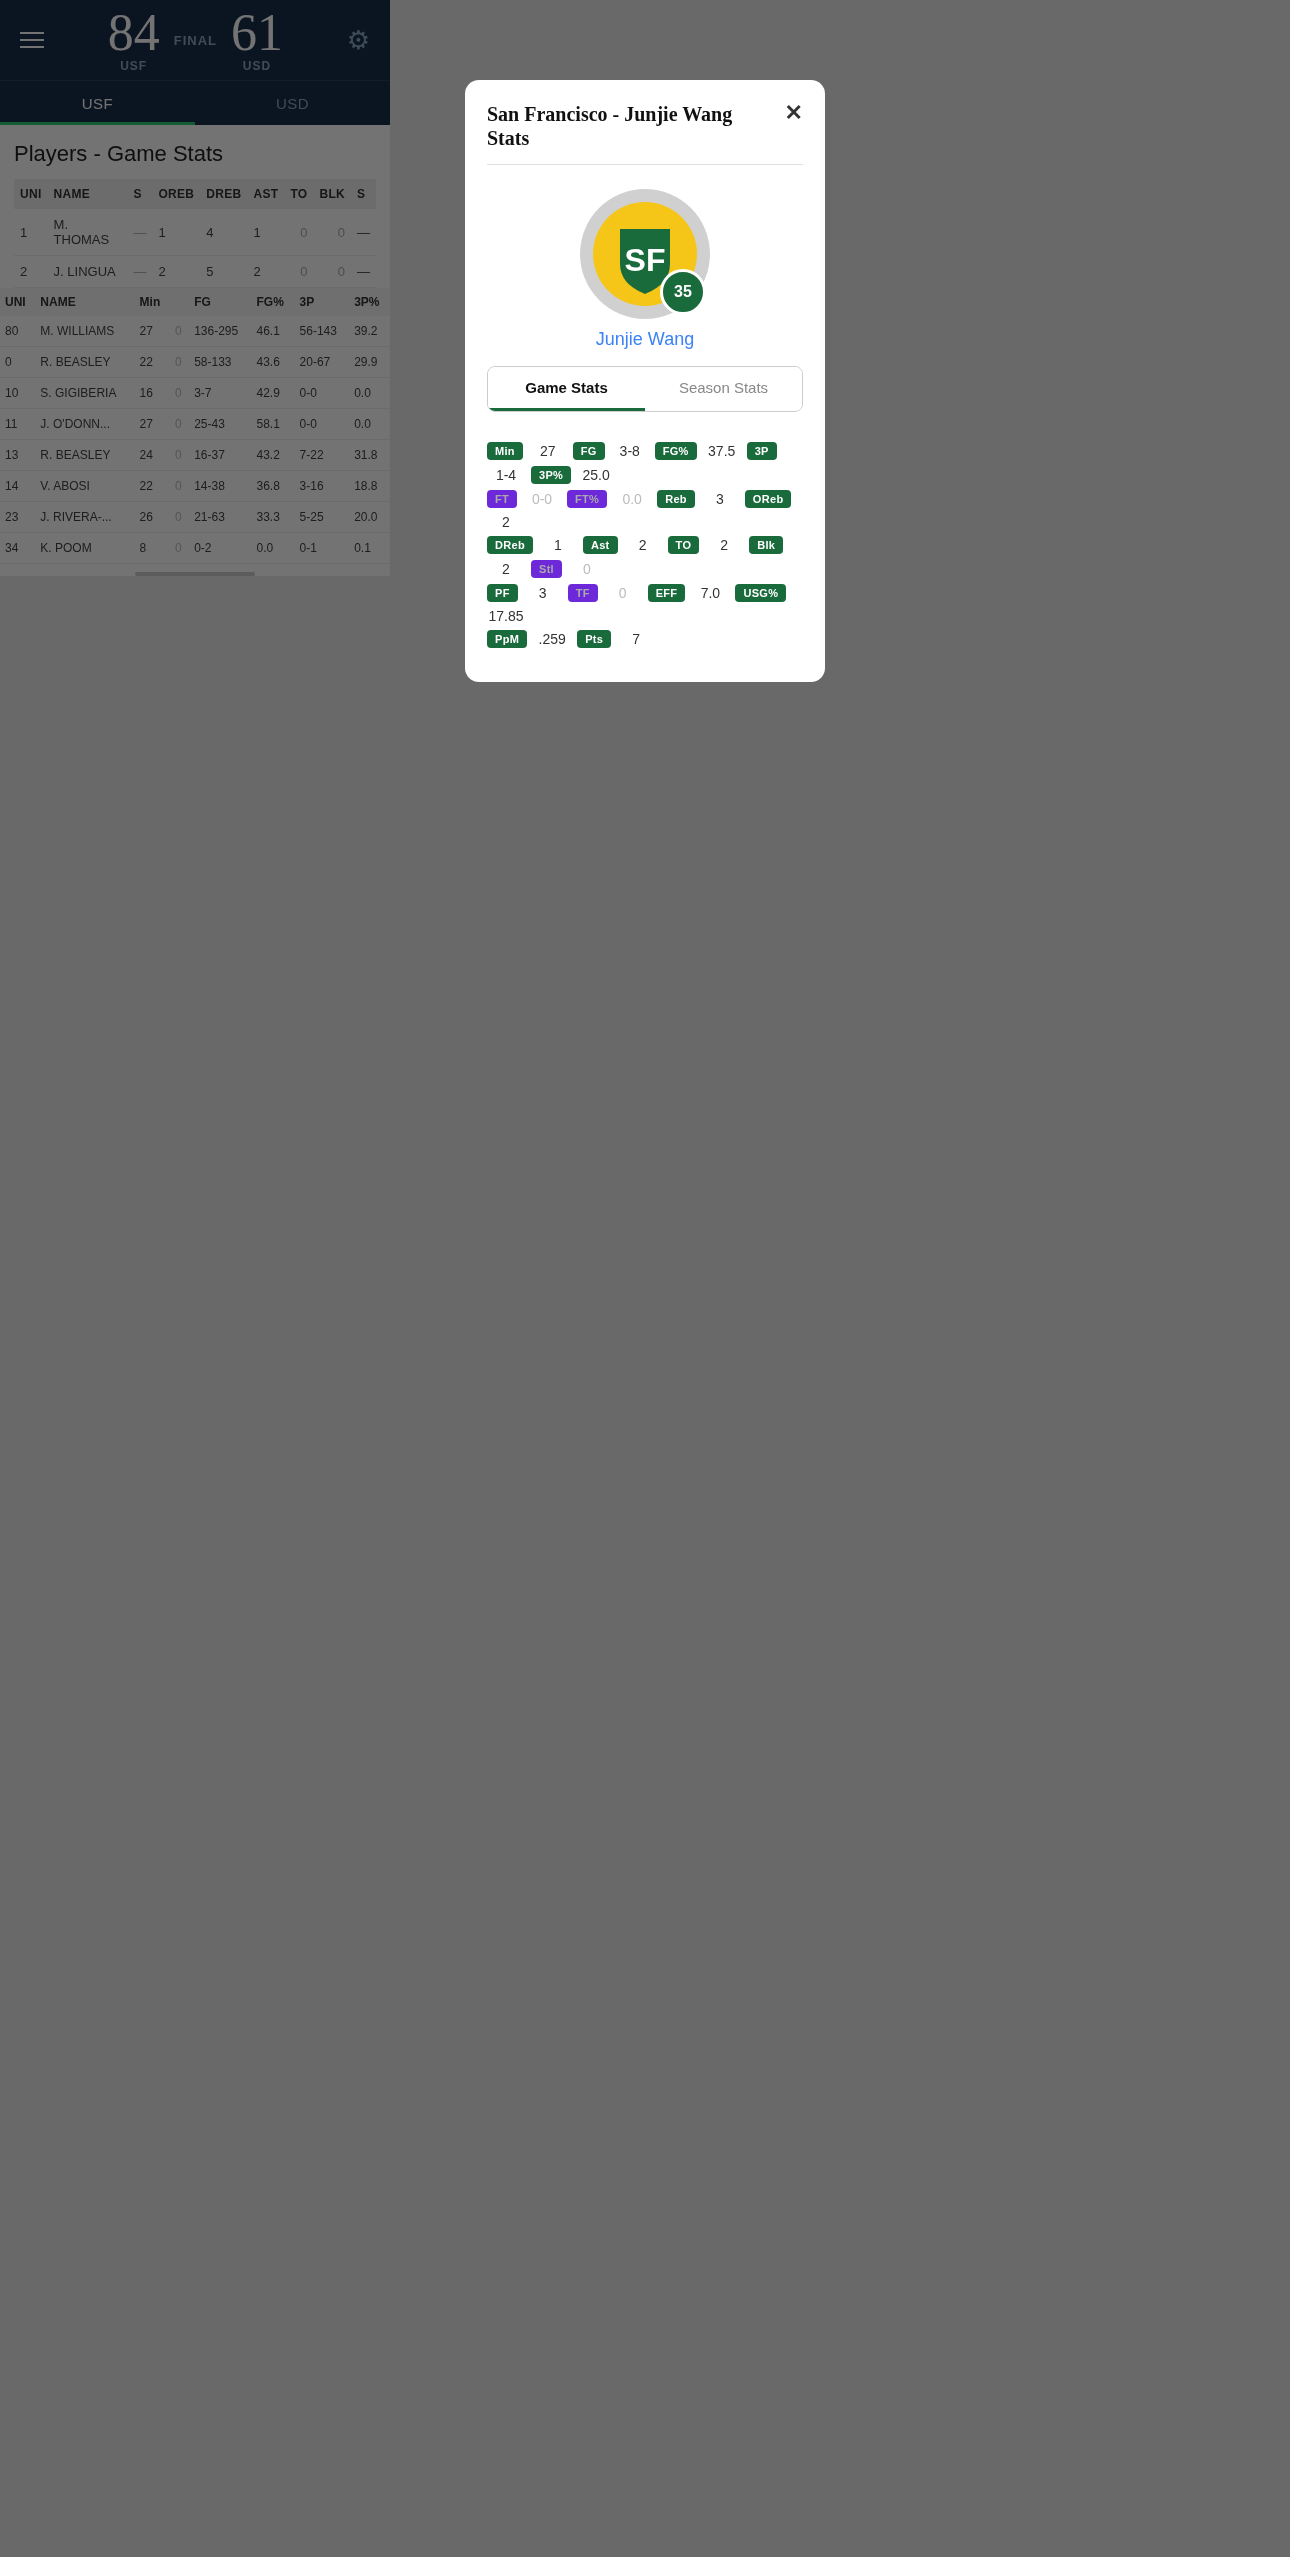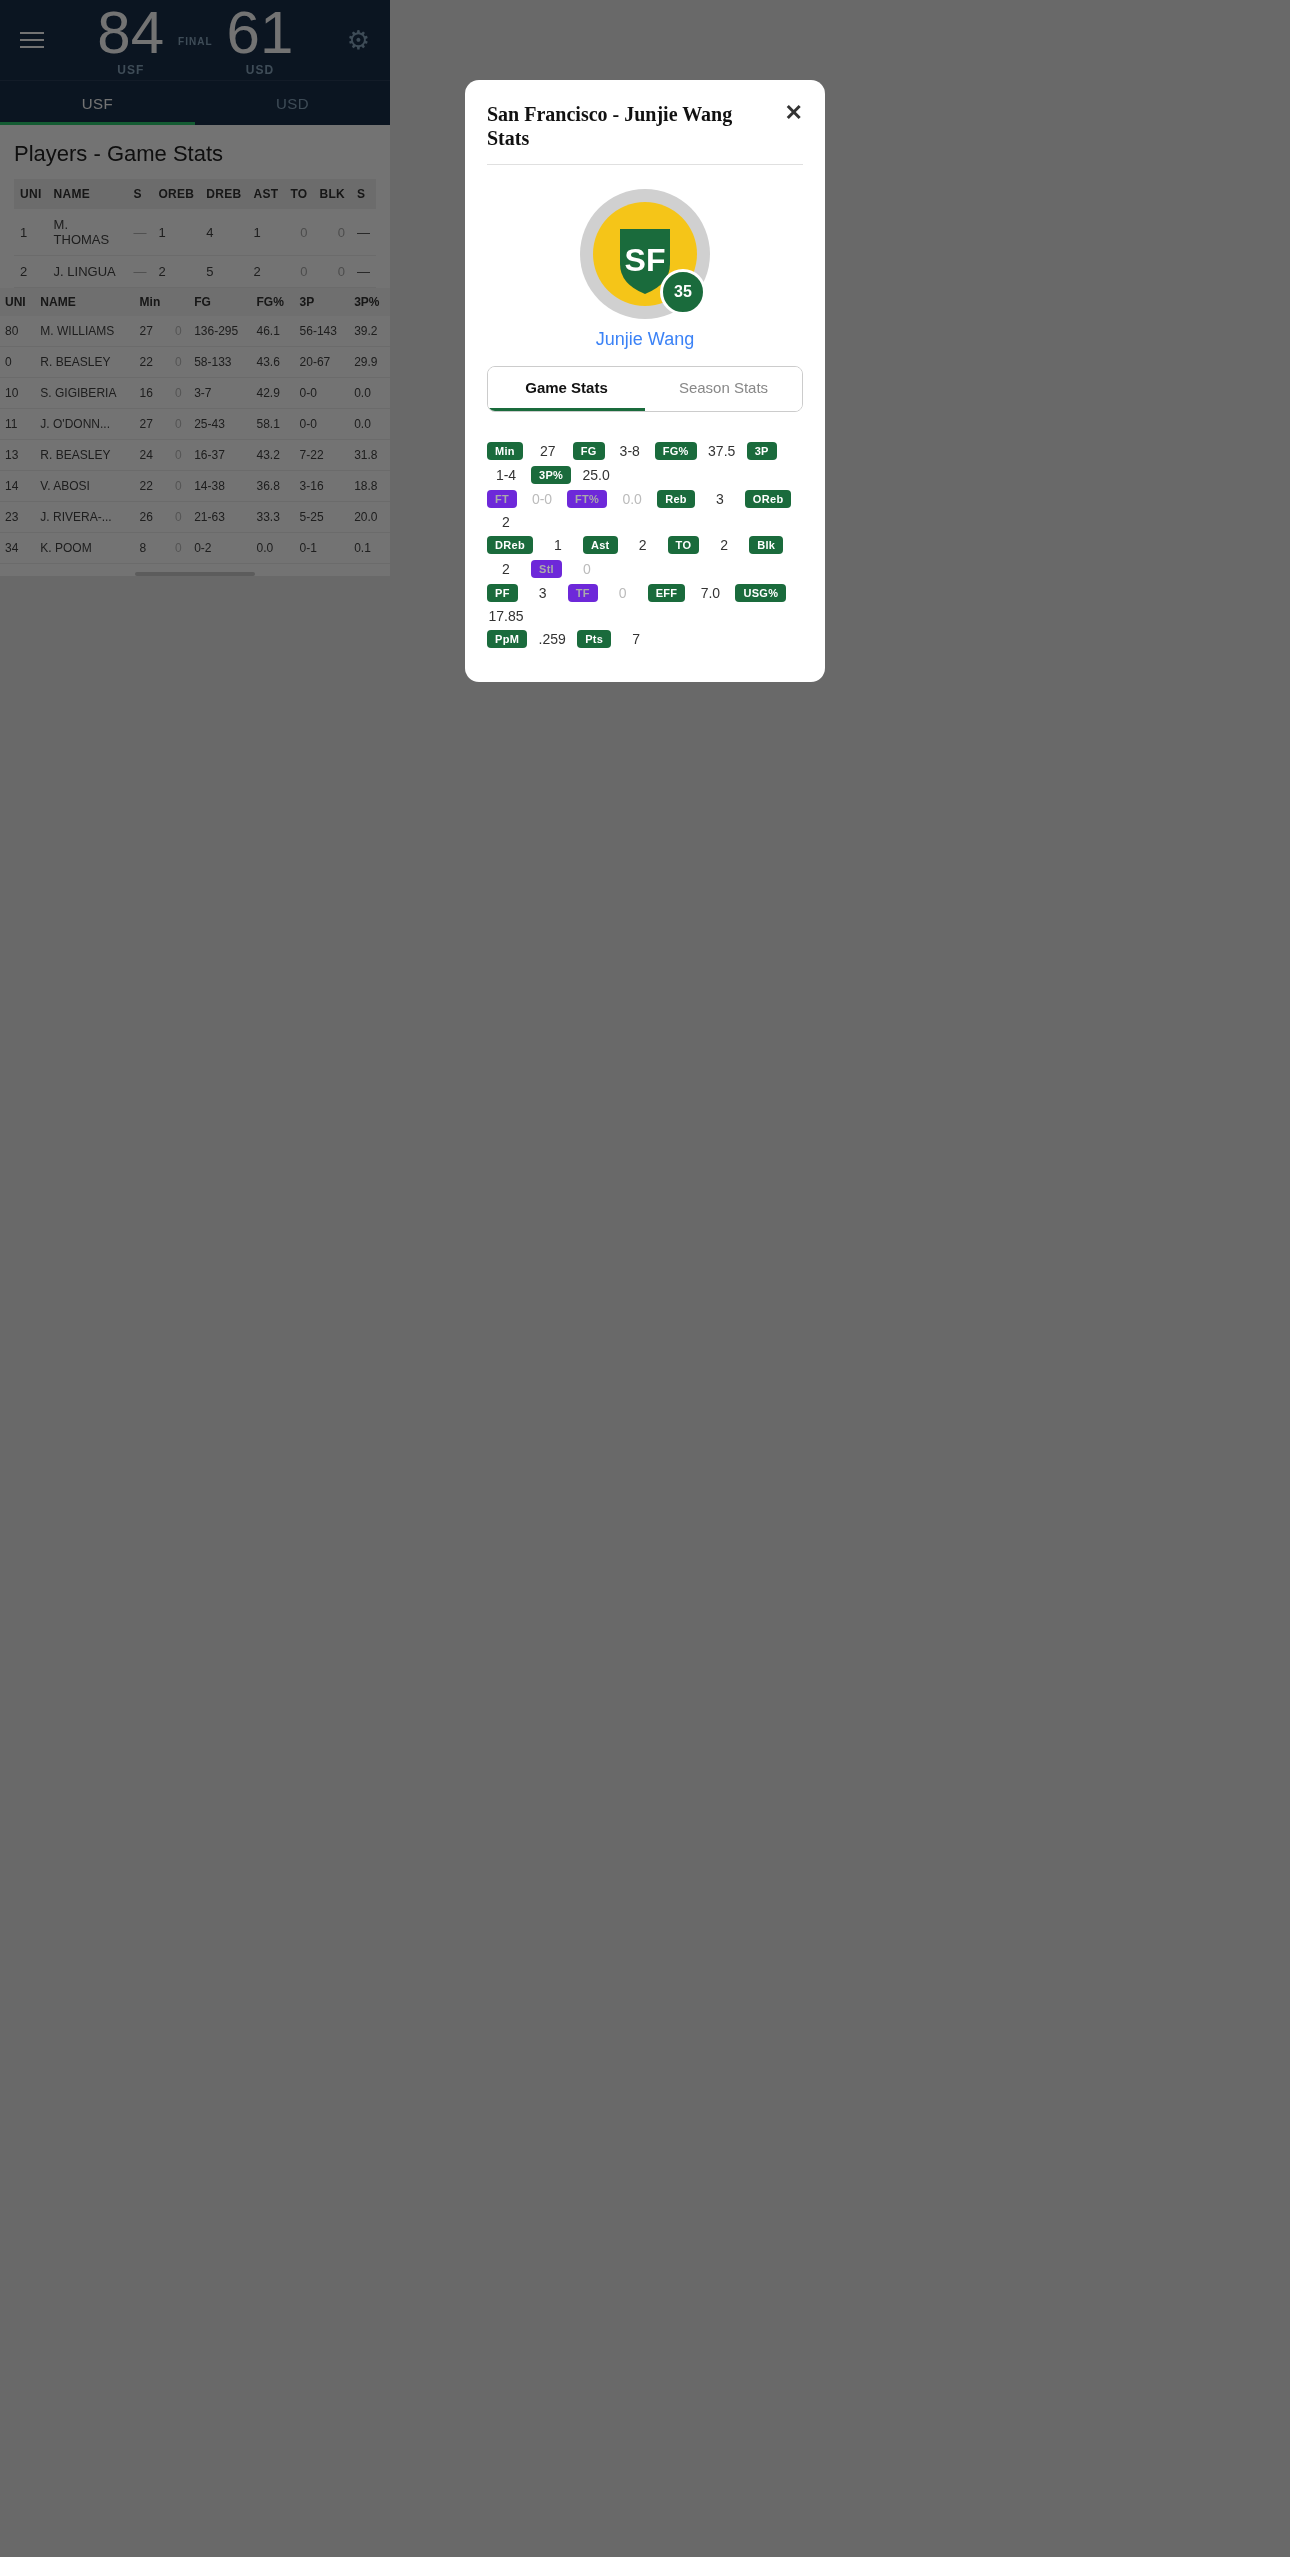--- a/index.html
+++ b/index.html
@@ -41,33 +41,34 @@
       align-items: center;
       gap: 14px;
     }
     .score-team {
       display: flex;
       flex-direction: column;
       align-items: center;
     }
     .score-number {
       color: white;
-      font-size: 60px;
+      font-size: 52px;
       font-weight: 300;
       line-height: 1;
+      font-family: Liberation Serif, serif;
     }
     .score-team-name {
       color: #8aa8c0;
       font-size: 12px;
       font-weight: 600;
       letter-spacing: 1px;
     }
     .score-final {
       color: #8aa8c0;
-      font-size: 10px;
+      font-size: 13px;
       font-weight: 700;
       letter-spacing: 1px;
       text-align: center;
     }
     .header-gear {
       color: #8aa8c0;
       font-size: 26px;
       cursor: pointer;
     }
 

